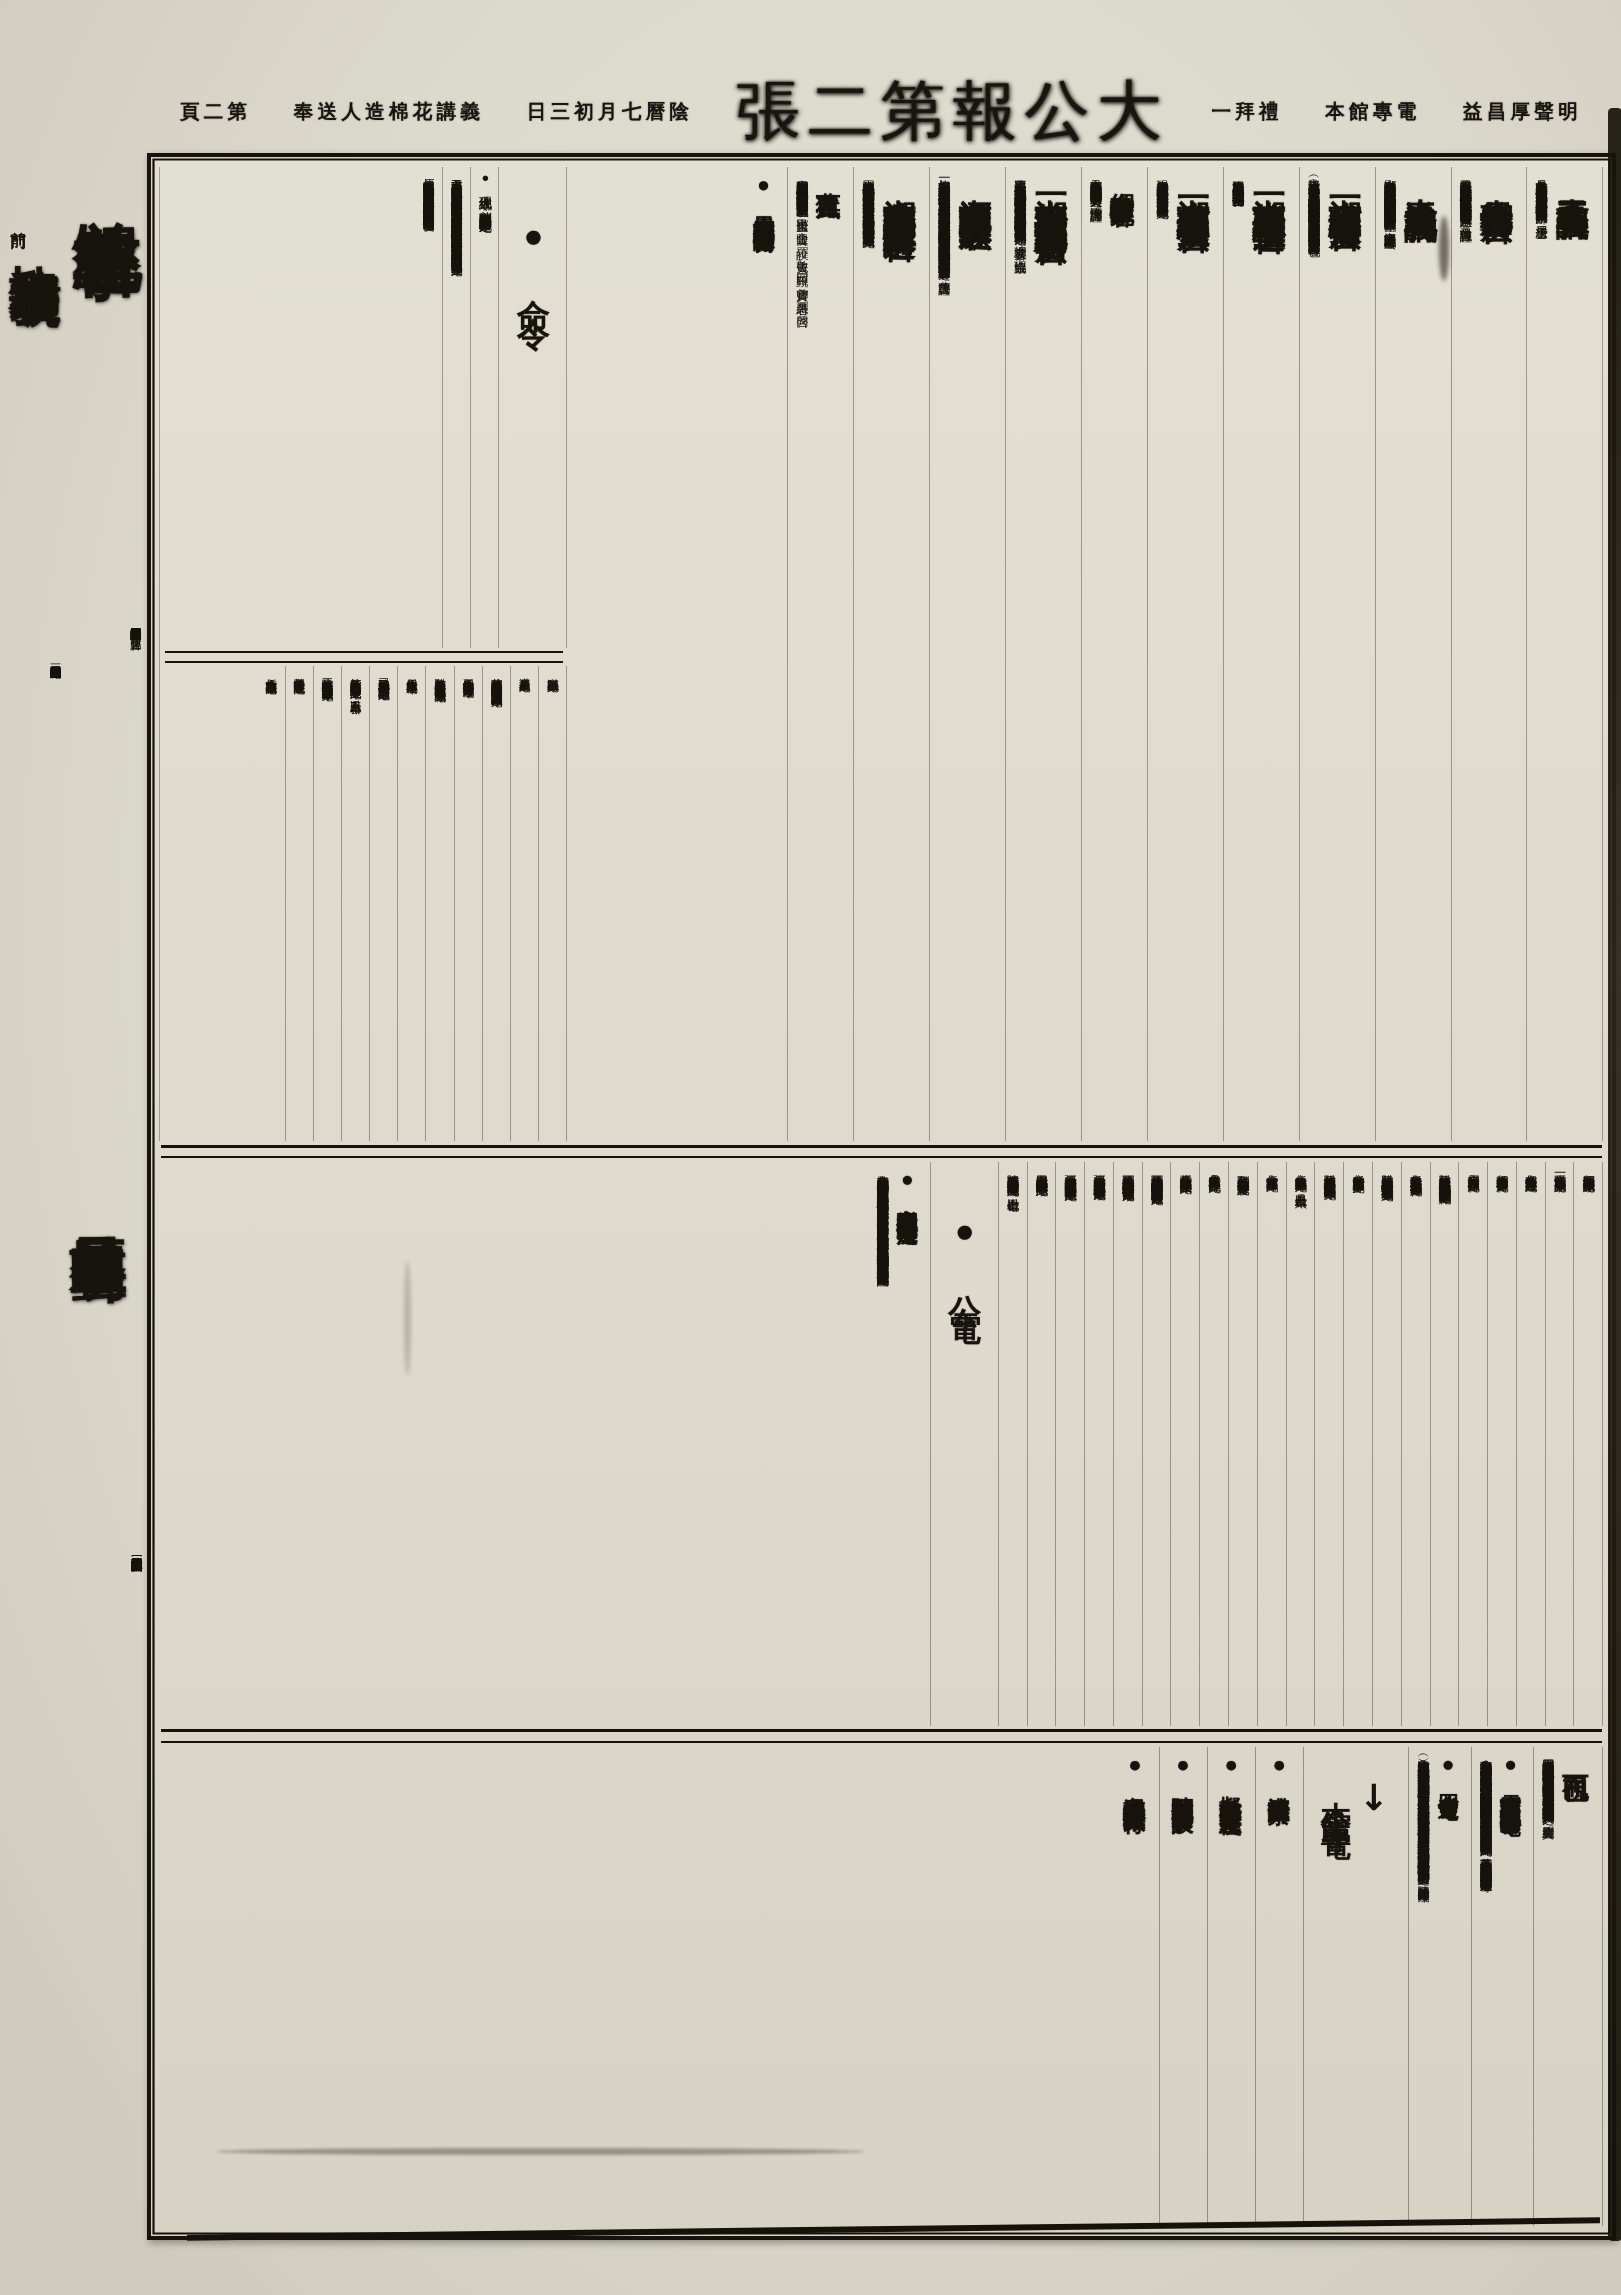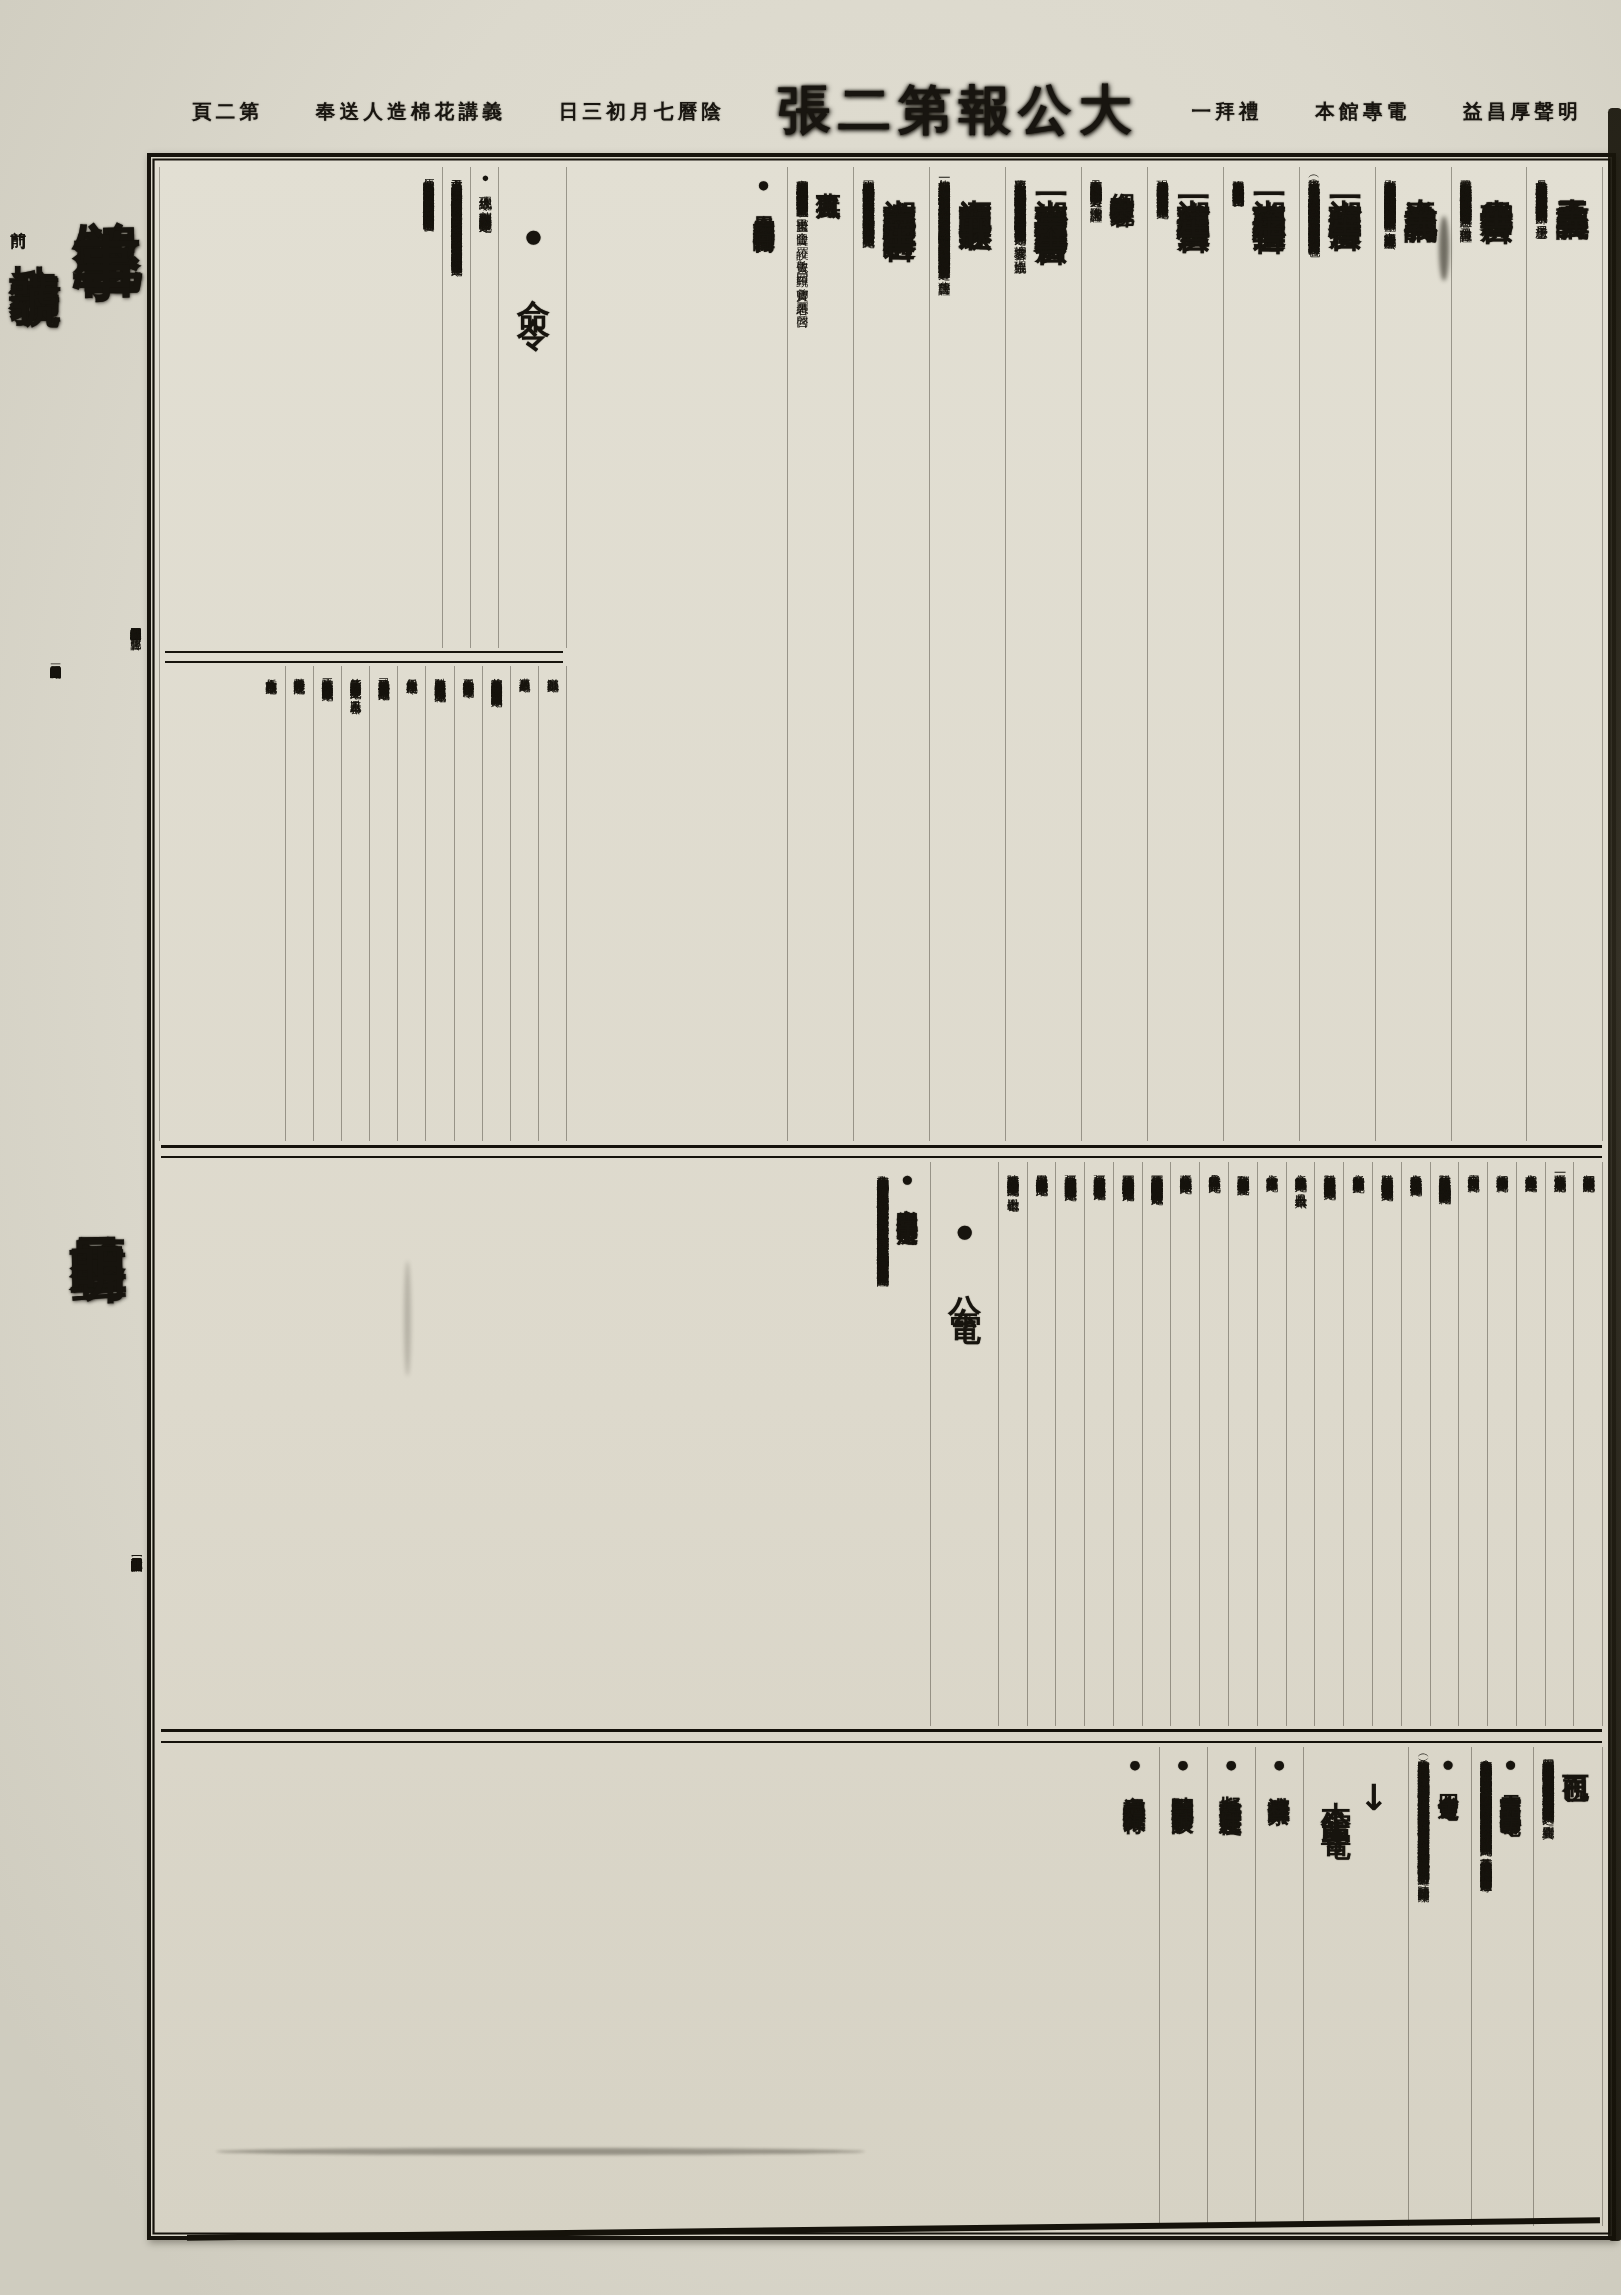--- a/index.html
+++ b/index.html
@@ -1,24 +1,24 @@
 <!DOCTYPE html>
 <html style="font-size:11.5px"><head>
 <meta charset="utf-8">
 <style>
   html,body{margin:0;padding:0;}
   body{width:1622px;height:2295px;background:#b9b6aa;font-family:"Liberation Serif","DejaVu Serif",serif;}
   .page{position:relative;width:1622px;height:2295px;overflow:hidden;color:#17140e;
         background:radial-gradient(ellipse at 55% 40%, #e3e0d4 0%, #dcd9cd 55%, #cfccbf 90%);}
   
-  .hdr{position:absolute;top:69px;left:12px;right:0;height:84px;display:flex;align-items:center;
+  .hdr{position:absolute;top:69px;left:0;right:0;height:84px;display:flex;align-items:center;
        padding:0 40px 0 180px;box-sizing:border-box;justify-content:space-between;}
   .hdr .h-item{font-size:19.5px;font-weight:bold;letter-spacing:4.3px;white-space:nowrap;color:#181510;
        text-shadow:0 0 1.4px rgba(20,16,8,.55);}
-  .hdr .masthead{font-size:53px;font-weight:bold;letter-spacing:7.2px;
+  .hdr .masthead{font-size:65px;font-weight:normal;letter-spacing:7.2px;
        text-shadow:0 0 2.2px #141108,1.4px 1.4px 5px rgba(10,8,4,.85),-1.4px 0.7px 4.3px rgba(10,8,4,.6);}
   
   .sheet{position:absolute;top:153px;left:5.8px;width:1610px;height:2087px;display:flex;}
   
   .strip{position:relative;width:141px;height:100%;flex:0 0 141px;}
   .v{writing-mode:vertical-rl;text-orientation:upright;}
   .brush{font-weight:bold;line-height:1.08;letter-spacing:2.9px;
          text-shadow:0 0 1.4px rgba(15,12,6,.8),0.7px 1.4px 3.6px rgba(15,12,6,.45);}
   .strip-brush1{position:absolute;top:13px;right:2.9px;font-size:69px;transform:rotate(-.6deg);}
   .strip-brush2-wrap{position:absolute;top:66px;left:1.4px;text-align:center;}

